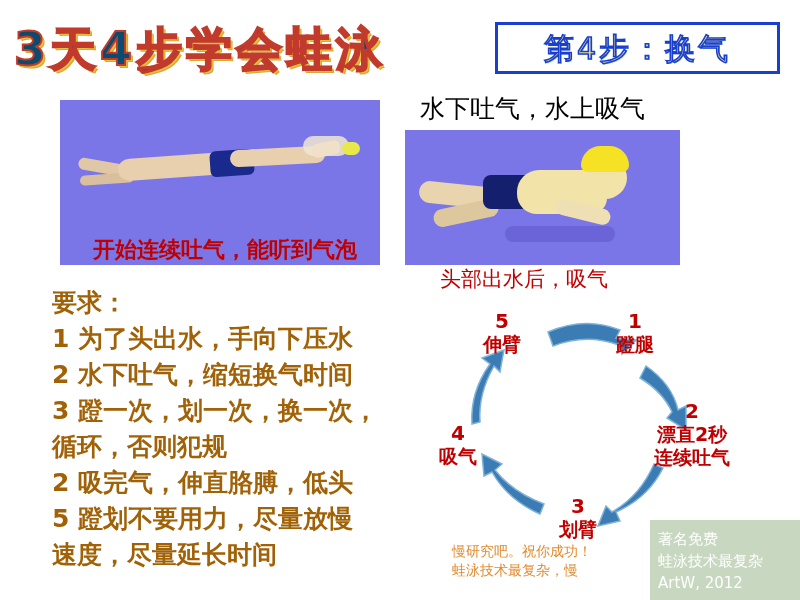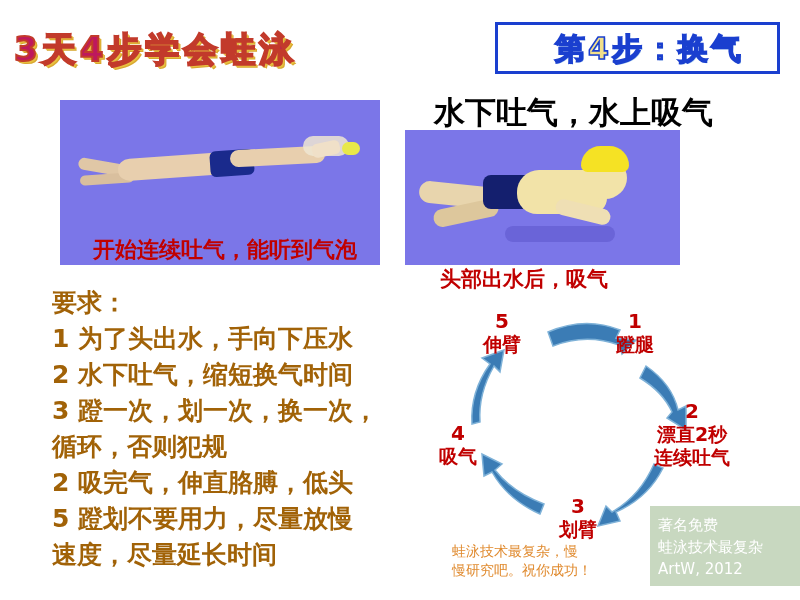--- a/index.html
+++ b/index.html
@@ -22,24 +22,24 @@
   }
 
   
   .title-main {
     position: absolute;
     left: 14px;
     top: 18px;
     width: 430px;
     height: 62px;
     font-family: "DejaVu Sans", sans-serif;
-    font-size: 34px;
+    font-size: 46px;
     font-weight: bold;
     letter-spacing: 4px;
-    color: #be185d;
+    color: #0c4a6e;
     -webkit-text-stroke: 2px #c23a2b;
     text-shadow:
       2px 2px 0 #e8c040,
       3px 3px 0 #d8a830,
       -1px -1px 0 #ffffff;
     white-space: nowrap;
     line-height: 62px;
   }
 
   
@@ -54,27 +54,26 @@
     background: #ffffff;
   }
   .step-badge-text {
     position: absolute;
     left: 0; top: 0;
     width: 100%;
     height: 100%;
     line-height: 48px;
     text-align: center;
     font-size: 30px;
-    font-weight: bold;
+    font-weight: normal;
     letter-spacing: 3px;
     color: #f2e08a;
     -webkit-text-stroke: 1.6px #1a3fcf;
     text-shadow: 1px 1px 0 #b8d8f0;
     white-space: nowrap;
-    margin-left: 12px;
   }
 
   
   .photo1 {
     position: absolute;
     left: 60px;
     top: 100px;
     width: 320px;
     height: 165px;
     background: #7b76e8;
@@ -227,31 +226,31 @@
     color: #c00000;
     white-space: nowrap;
     text-align: center;
   }
   .caption2 {
     position: absolute;
     left: 440px;
     top: 265px;
     width: 260px;
     font-size: 21px;
-    font-weight: bold;
+    font-weight: normal;
     color: #c00000;
     white-space: nowrap;
   }
   .headline-right {
     position: absolute;
-    left: 434px;
+    left: 420px;
     top: 92px;
     width: 350px;
-    font-size: 31px;
-    font-weight: bold;
+    font-size: 25px;
+    font-weight: normal;
     color: #000000;
     white-space: nowrap;
   }
 
   
   .req {
     position: absolute;
     left: 52px;
     top: 285px;
     width: 350px;
@@ -289,21 +288,21 @@
     width: 190px;
     font-size: 14px;
     color: #e08a2e;
     line-height: 19px;
   }
 
   
   .credit {
     position: absolute;
     left: 650px;
-    top: 506px;
+    top: 520px;
     width: 150px;
     height: 80px;
     background: #c8d8c0;
   }
   .credit-text {
     position: absolute;
     left: 8px;
     top: 8px;
     width: 140px;
     color: #ffffff;
@@ -407,22 +406,22 @@
       <div>吸气</div>
     </div>
 
     <div class="cyc-label" style="left:52px; top:10px; width:60px;">
       <div class="num">5</div>
       <div>伸臂</div>
     </div>
   </div>
 
   <div class="note">
+    <div>慢研究吧。祝你成功！</div>
     <div>蛙泳技术最复杂，慢</div>
-    <div>慢研究吧。祝你成功！</div>
   </div>
 
   <div class="credit">
     <div class="credit-text">
       <div>著名免费</div>
       <div>蛙泳技术最复杂</div>
       <div>ArtW, 2012</div>
     </div>
   </div>
 

